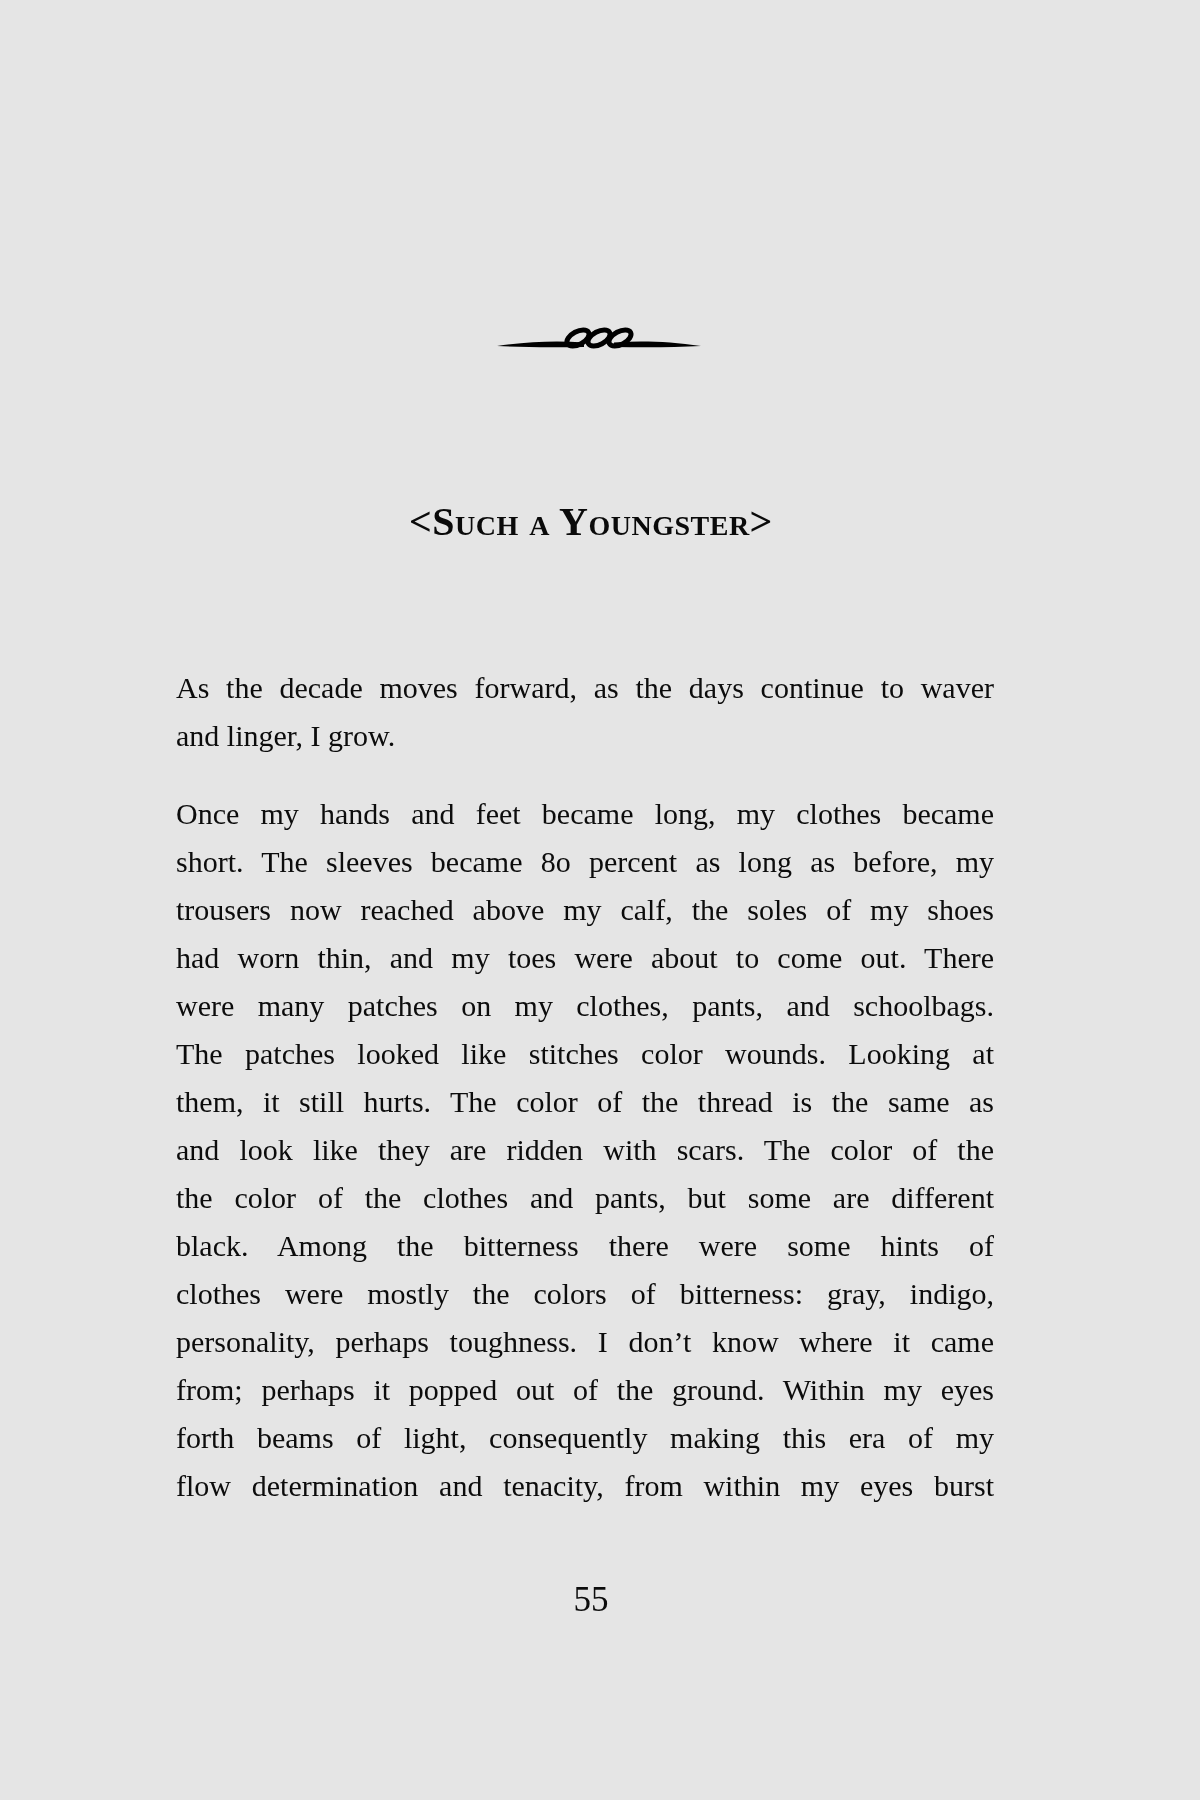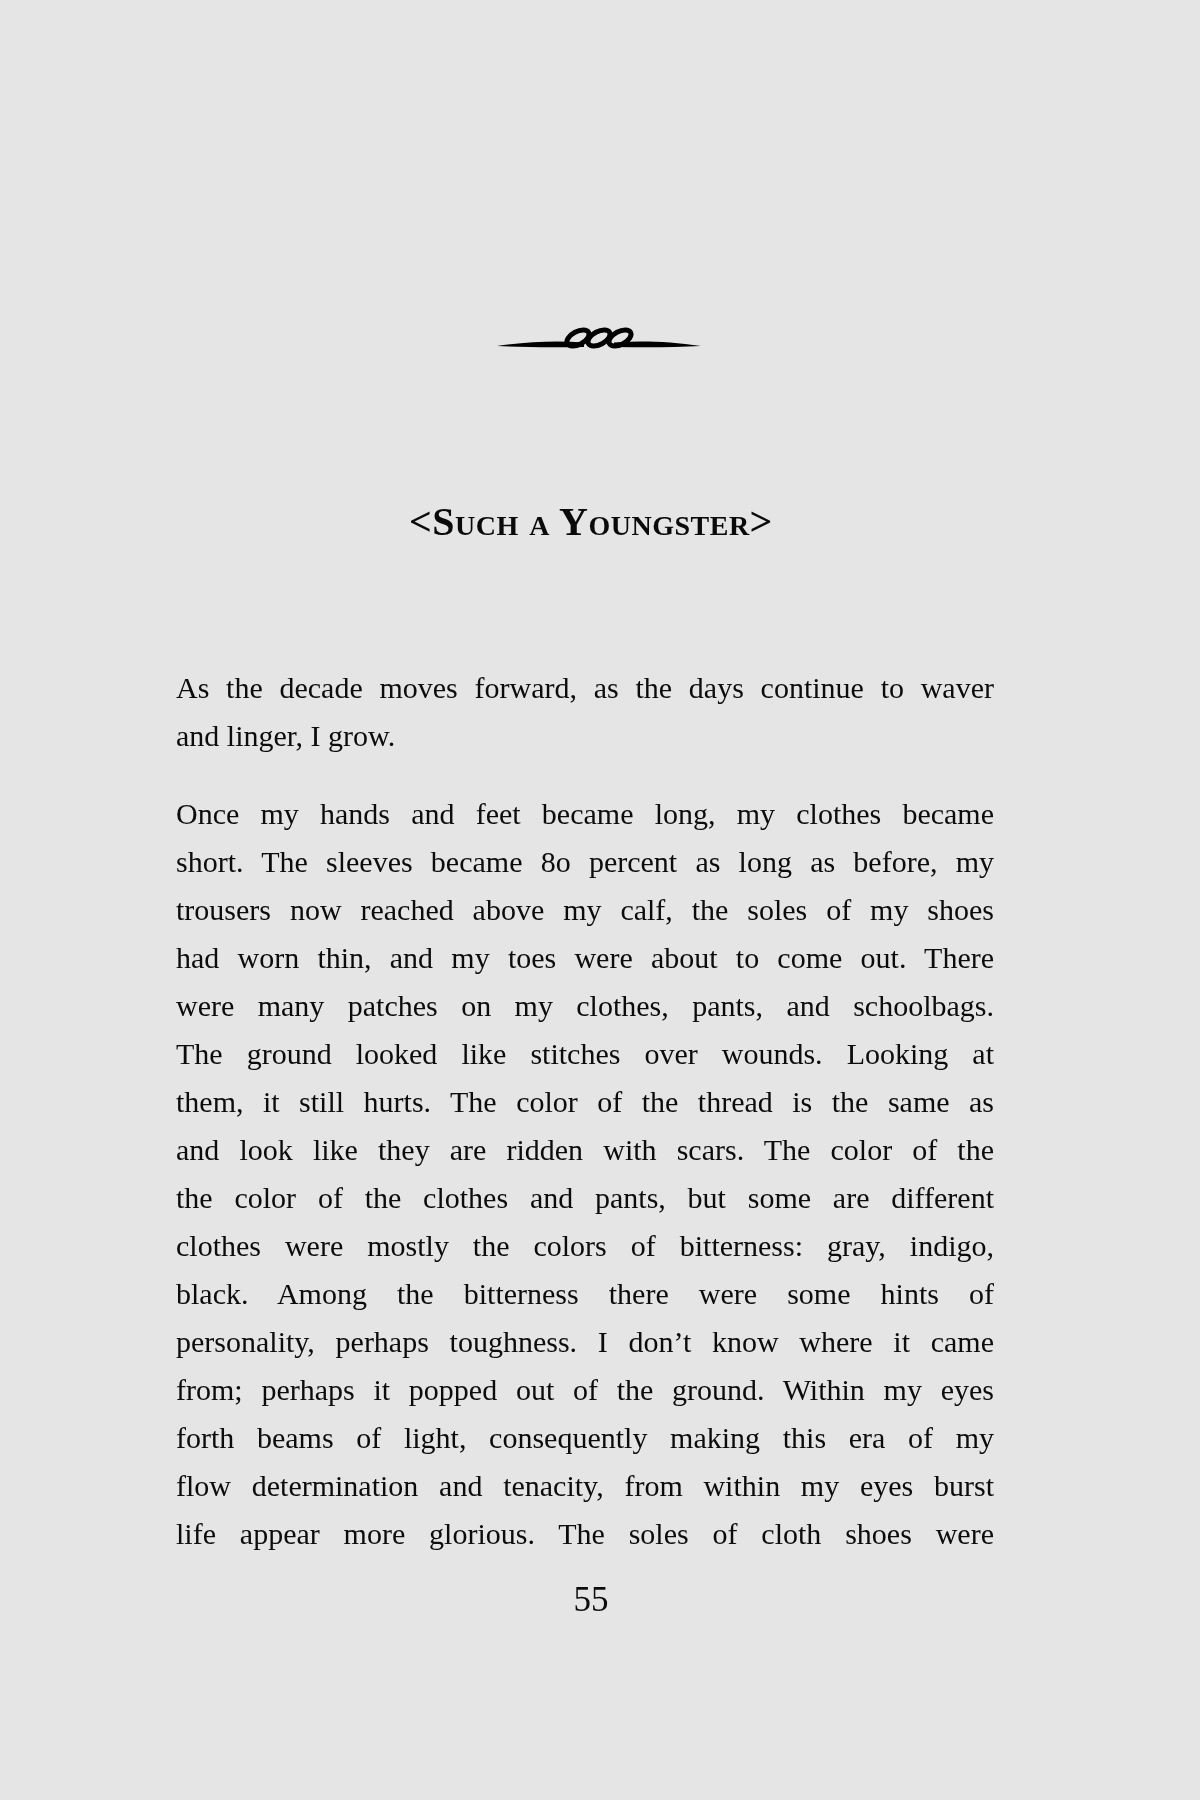--- a/index.html
+++ b/index.html
@@ -93,29 +93,28 @@
       <div class="paragraph">
         <div class="line">As the decade moves forward, as the days continue to waver</div>
         <div class="line unjustified-last">and linger, I grow.</div>
       </div>
       <div class="paragraph">
         <div class="line">Once my hands and feet became long, my clothes became</div>
         <div class="line">short. The sleeves became 8o percent as long as before, my</div>
         <div class="line">trousers now reached above my calf, the soles of my shoes</div>
         <div class="line">had worn thin, and my toes were about to come out. There</div>
         <div class="line">were many patches on my clothes, pants, and schoolbags.</div>
-        <div class="line">The ground looked like stitches over wounds. Looking at</div>
+        <div class="line">The patches looked like stitches color wounds. Looking at</div>
         <div class="line">them, it still hurts. The color of the thread is the same as</div>
         <div class="line">and look like they are ridden with scars. The color of the</div>
         <div class="line">the color of the clothes and pants, but some are different</div>
+        <div class="line">black. Among the bitterness there were some hints of</div>
         <div class="line">clothes were mostly the colors of bitterness: gray, indigo,</div>
-        <div class="line">black. Among the bitterness there were some hints of</div>
         <div class="line">personality, perhaps toughness. I don’t know where it came</div>
         <div class="line">from; perhaps it popped out of the ground. Within my eyes</div>
         <div class="line">forth beams of light, consequently making this era of my</div>
         <div class="line">flow determination and tenacity, from within my eyes burst</div>
-        <div class="line">life appear more glorious. The soles of cloth shoes were</div>
       </div>
     </div>
 
   <div class="page-number">55</div>
 
 </div>
 
 </body></html>

